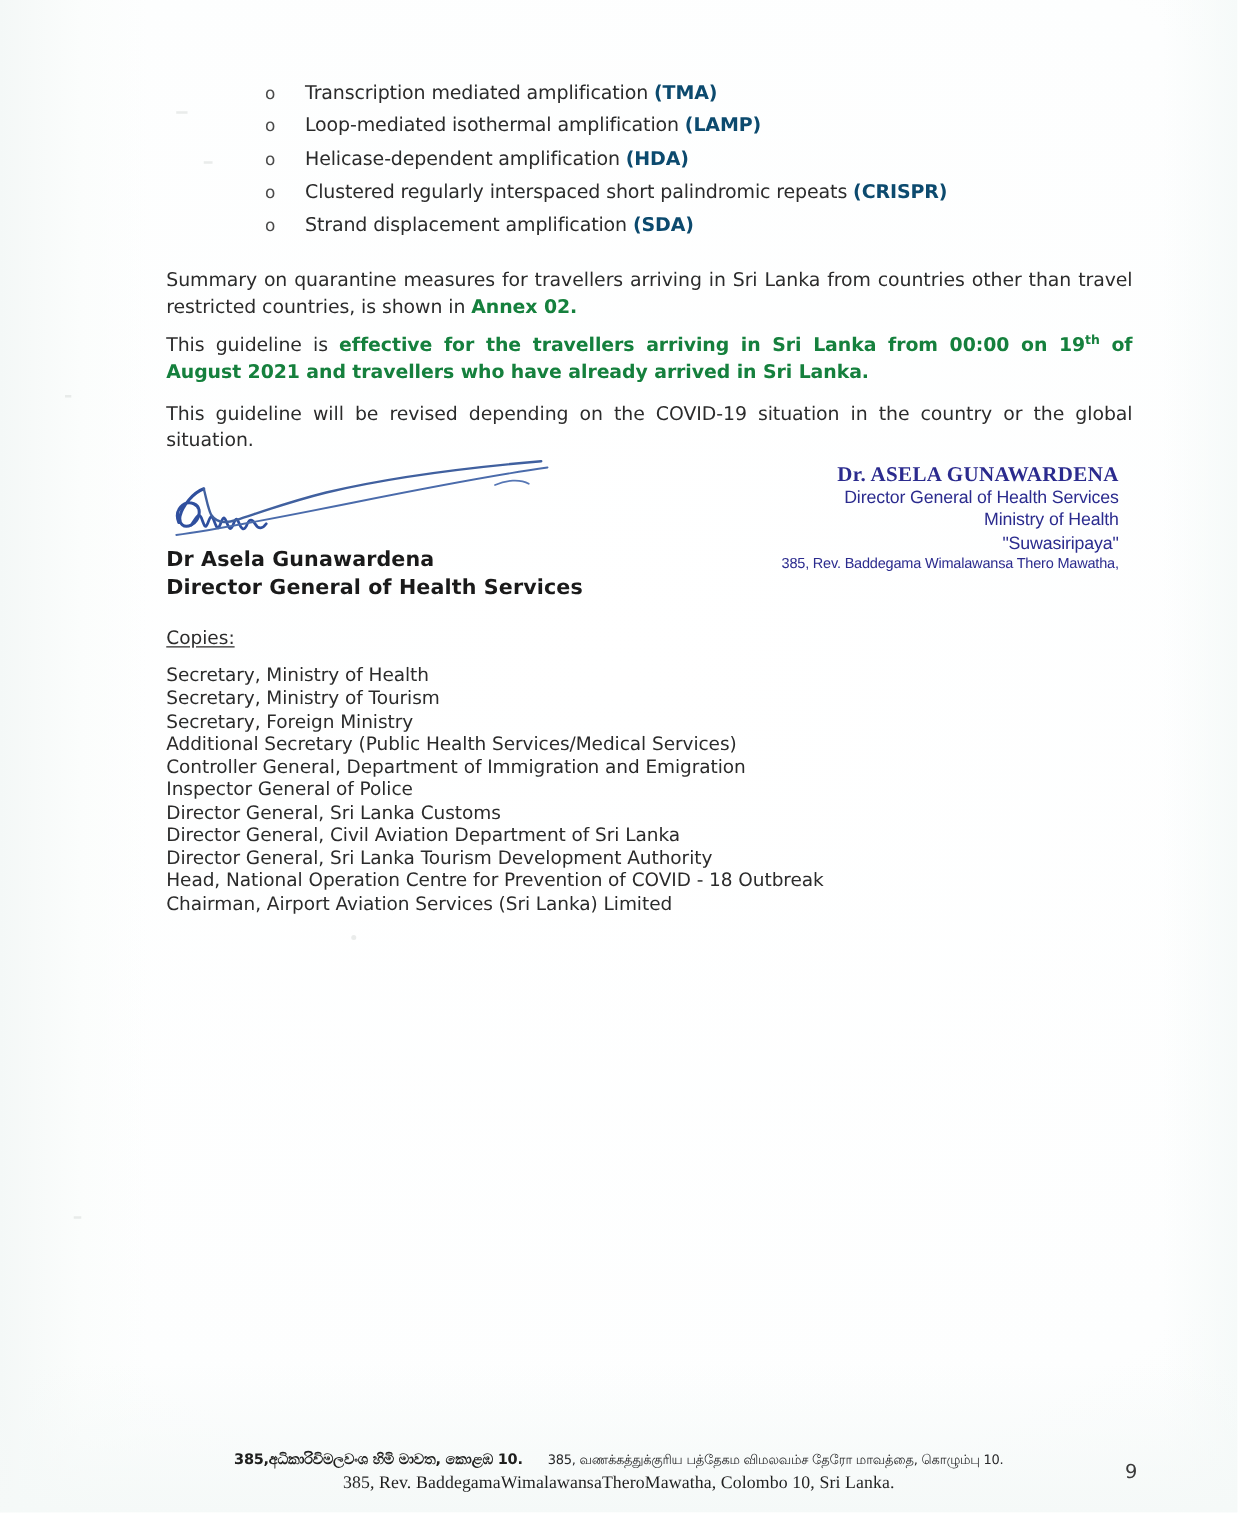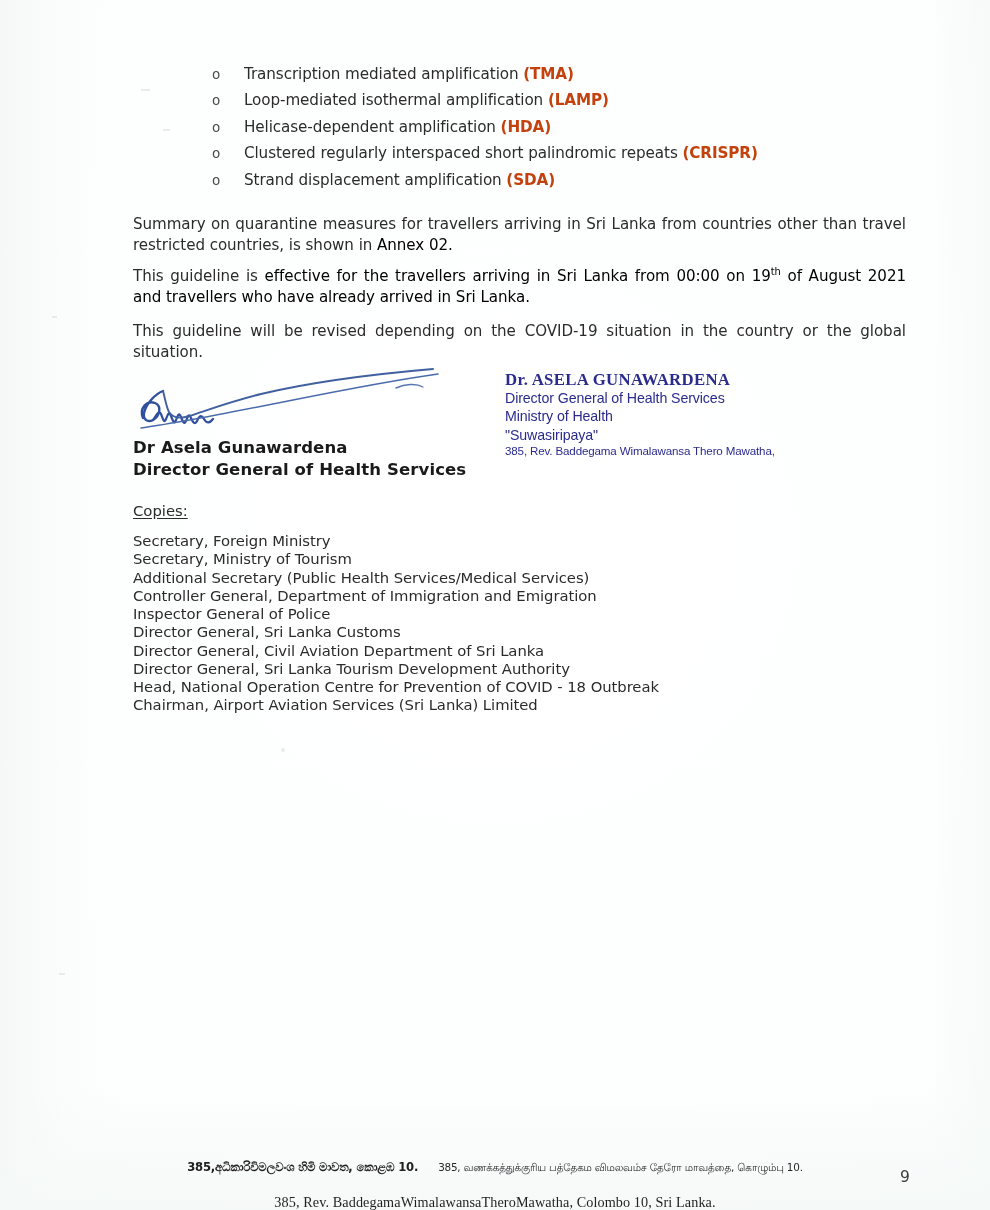--- a/index.html
+++ b/index.html
@@ -66,37 +66,37 @@
     line-height: 1;
   }
   .bullet-text {
     font-size: 15.2px;
     color: #2b2b2b;
     line-height: 1.18;
     letter-spacing: -0.1px;
   }
   .bullet-text b {
     font-weight: bold;
-    color: #c2410c;
+    color: #0c4a6e;
   }
 
   
   .para {
     position: absolute;
     left: 133px;
     width: 773px;
     font-size: 15.1px;
     line-height: 1.42;
     color: #2b2b2b;
     text-align: justify;
     letter-spacing: -0.05px;
   }
   .para b {
-    font-weight: normal;
-    color: #000000;
+    font-weight: bold;
+    color: #15803d;
   }
   .para sup {
     font-size: 0.66em;
     vertical-align: super;
     line-height: 0;
   }
   #para-annex { top: 214px; }
   #para-effective { top: 266px; }
   #para-revision { top: 321px; }
 
@@ -133,21 +133,21 @@
     color: #1a1a1a;
     letter-spacing: 0.1px;
   }
 
   
   .stamp {
     position: absolute;
     left: 505px;
     top: 370px;
     width: 390px;
-    text-align: left;
+    text-align: right;
     color: #2b2b8e;
   }
   .stamp-name {
     font-family: "Liberation Serif", "DejaVu Serif", serif;
     font-size: 16.8px;
     font-weight: bold;
     letter-spacing: 0.3px;
     line-height: 1.15;
   }
   .stamp-line {
@@ -205,21 +205,21 @@
   .footer-tamil {
     font-size: 10.4px;
     color: #28282a;
     letter-spacing: -0.2px;
   }
   .footer-english {
     text-align: center;
     font-family: "Liberation Serif", "DejaVu Serif", serif;
     font-size: 14.2px;
     color: #1f1f1f;
-    margin-top: 19px;
+    margin-top: 3px;
     letter-spacing: 0.1px;
   }
   .page-number {
     position: absolute;
     left: 900px;
     top: 1168px;
     font-size: 15.5px;
     color: #3a3a3a;
   }
 
@@ -297,22 +297,23 @@
   <div class="stamp">
     <div class="stamp-name">Dr. ASELA  GUNAWARDENA</div>
     <div class="stamp-line">Director General of Health Services</div>
     <div class="stamp-line">Ministry of Health</div>
     <div class="stamp-line">"Suwasiripaya"</div>
     <div class="stamp-line small">385, Rev. Baddegama Wimalawansa Thero Mawatha,</div>
   </div>
 
   <div class="copies">
     <div class="copies-heading">Copies:</div>
+    <div class="copies-item">Secretary, Ministry of Health</div>
+    <div class="copies-item">Secretary, Ministry of Tourism</div>
     <div class="copies-item">Secretary, Foreign Ministry</div>
-    <div class="copies-item">Secretary, Ministry of Tourism</div>
     <div class="copies-item">Additional Secretary (Public Health Services/Medical Services)</div>
     <div class="copies-item">Controller General, Department of Immigration and Emigration</div>
     <div class="copies-item">Inspector General of Police</div>
     <div class="copies-item">Director General, Sri Lanka Customs</div>
     <div class="copies-item">Director General, Civil Aviation Department of Sri Lanka</div>
     <div class="copies-item">Director General, Sri Lanka Tourism Development Authority</div>
     <div class="copies-item">Head, National Operation Centre for Prevention of COVID - 18 Outbreak</div>
     <div class="copies-item">Chairman, Airport Aviation Services (Sri Lanka) Limited</div>
   </div>
 

